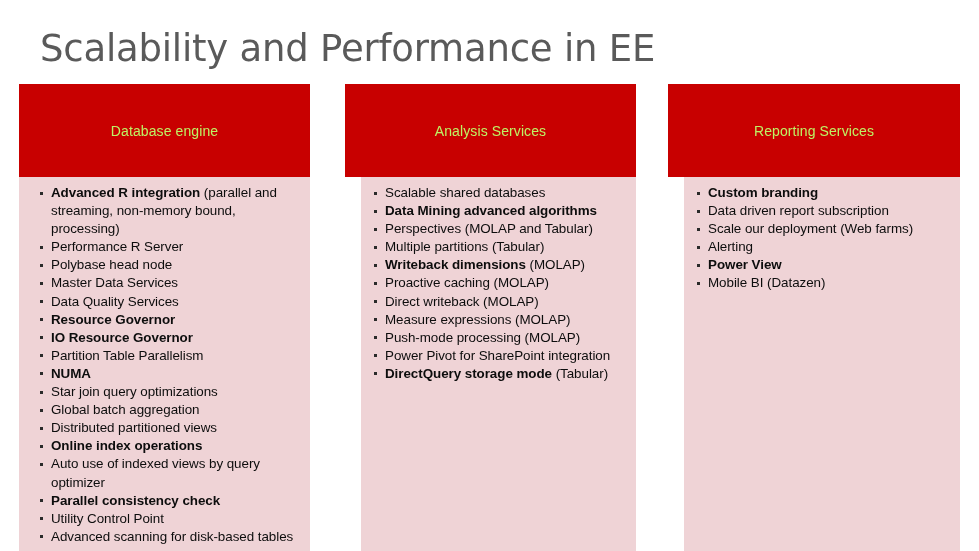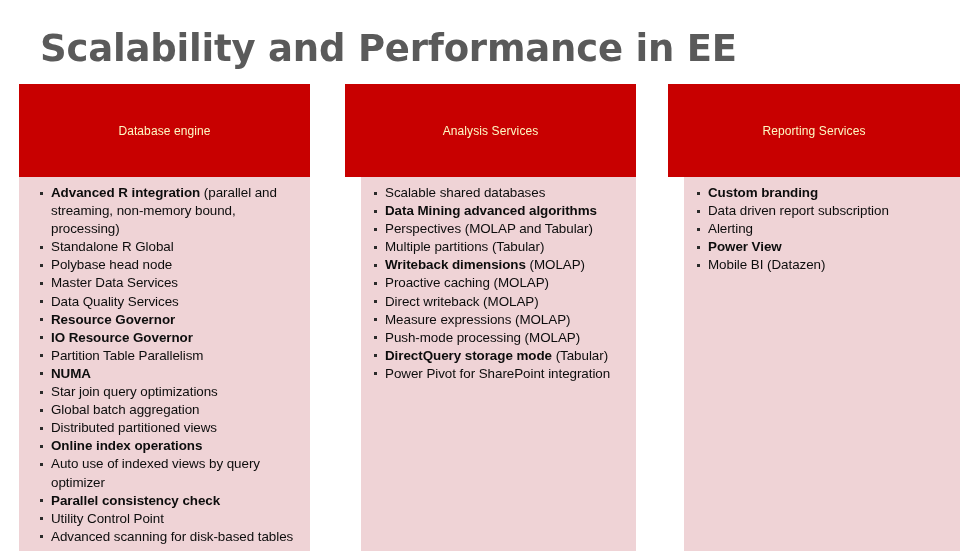--- a/index.html
+++ b/index.html
@@ -24,21 +24,21 @@
     overflow: hidden;
   }
 
   .slide-title {
     position: absolute;
     left: 40px;
     top: 26px;
     width: 900px;
     font-family: "DejaVu Sans", sans-serif;
     font-size: 37px;
-    font-weight: 700;
+    font-weight: 400;
     letter-spacing: -0.2px;
     color: #5a5a5a;
     line-height: 46px;
     white-space: nowrap;
   }
 
   .columns {
     position: absolute;
     left: 0;
     top: 84px;
@@ -60,22 +60,22 @@
   .col-header {
     height: 93px;
     background: #C80000;
     display: flex;
     align-items: center;
     justify-content: center;
     box-sizing: border-box;
   }
 
   .col-header-text {
-    color: #fef9c3;
-    font-size: 12px;
+    color: #bef264;
+    font-size: 14px;
     font-weight: 400;
     text-align: center;
     line-height: 16px;
     letter-spacing: 0.1px;
   }
 
   .col-body {
     background: #EFD3D6;
     height: 445px;
     box-sizing: border-box;
@@ -128,21 +128,21 @@
 
   <div class="columns">
 
     <div class="col col-1">
       <div class="col-header">
         <div class="col-header-text">Database engine</div>
       </div>
       <div class="col-body">
         <ul class="bullets">
             <li><span class="b">Advanced R integration</span><span class="n"> (parallel and streaming, non-memory bound, processing)</span></li>
-            <li><span class="n">Standalone R Global</span></li>
+            <li><span class="n">Performance R Server</span></li>
             <li><span class="n">Polybase head node</span></li>
             <li><span class="n">Master Data Services</span></li>
             <li><span class="n">Data Quality Services</span></li>
             <li><span class="b">Resource Governor</span></li>
             <li><span class="b">IO Resource Governor</span></li>
             <li><span class="n">Partition Table Parallelism</span></li>
             <li><span class="b">NUMA</span></li>
             <li><span class="n">Star join query optimizations</span></li>
             <li><span class="n">Global batch aggregation</span></li>
             <li><span class="n">Distributed partitioned views</span></li>
@@ -163,34 +163,35 @@
         <ul class="bullets">
             <li><span class="n">Scalable shared databases</span></li>
             <li><span class="b">Data Mining advanced algorithms</span></li>
             <li><span class="n">Perspectives (MOLAP and Tabular)</span></li>
             <li><span class="n">Multiple partitions (Tabular)</span></li>
             <li><span class="b">Writeback dimensions</span><span class="n"> (MOLAP)</span></li>
             <li><span class="n">Proactive caching (MOLAP)</span></li>
             <li><span class="n">Direct writeback (MOLAP)</span></li>
             <li><span class="n">Measure expressions (MOLAP)</span></li>
             <li><span class="n">Push-mode processing (MOLAP)</span></li>
+            <li><span class="n">Power Pivot for SharePoint integration</span></li>
             <li><span class="b">DirectQuery storage mode</span><span class="n"> (Tabular)</span></li>
-            <li><span class="n">Power Pivot for SharePoint integration</span></li>
           </ul>
       </div>
     </div>
 
     <div class="col col-3">
       <div class="col-header">
         <div class="col-header-text">Reporting Services</div>
       </div>
       <div class="col-body">
         <ul class="bullets">
             <li><span class="b">Custom branding</span></li>
             <li><span class="n">Data driven report subscription</span></li>
+            <li><span class="n">Scale our deployment (Web farms)</span></li>
             <li><span class="n">Alerting</span></li>
             <li><span class="b">Power View</span></li>
             <li><span class="n">Mobile BI (Datazen)</span></li>
           </ul>
       </div>
     </div>
 
   </div>
 </div>
 

